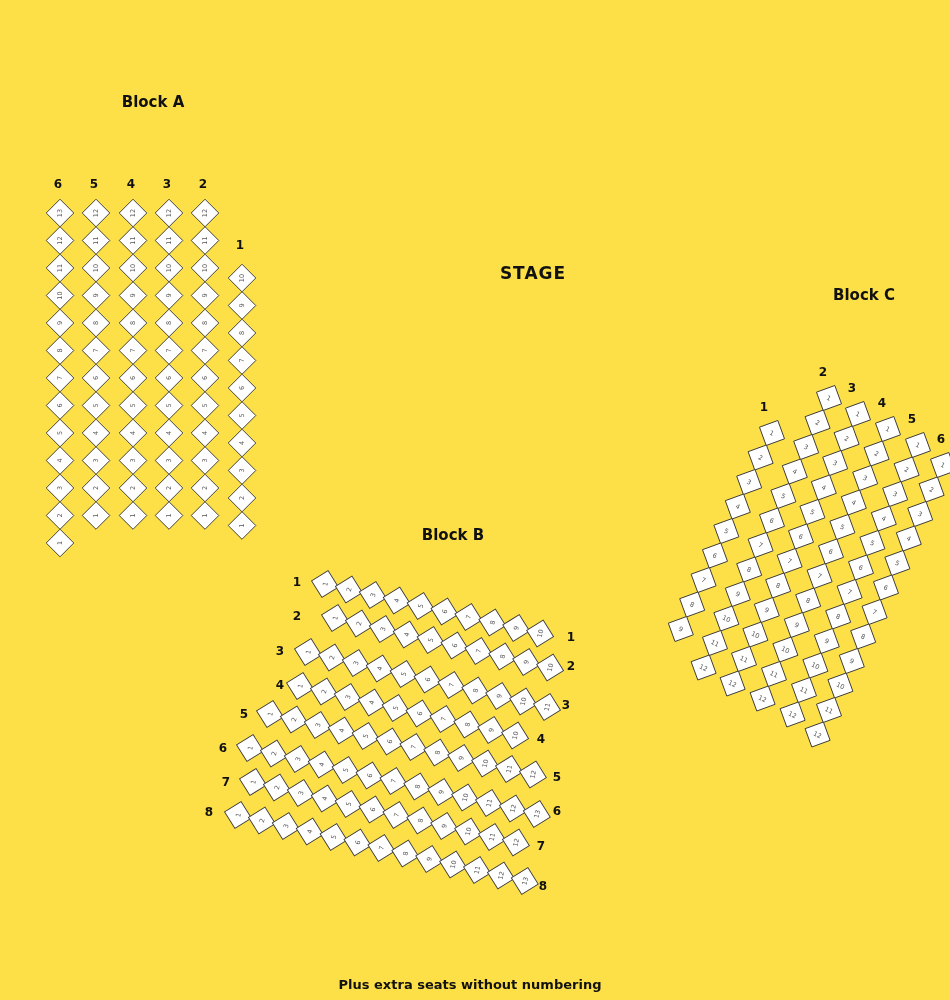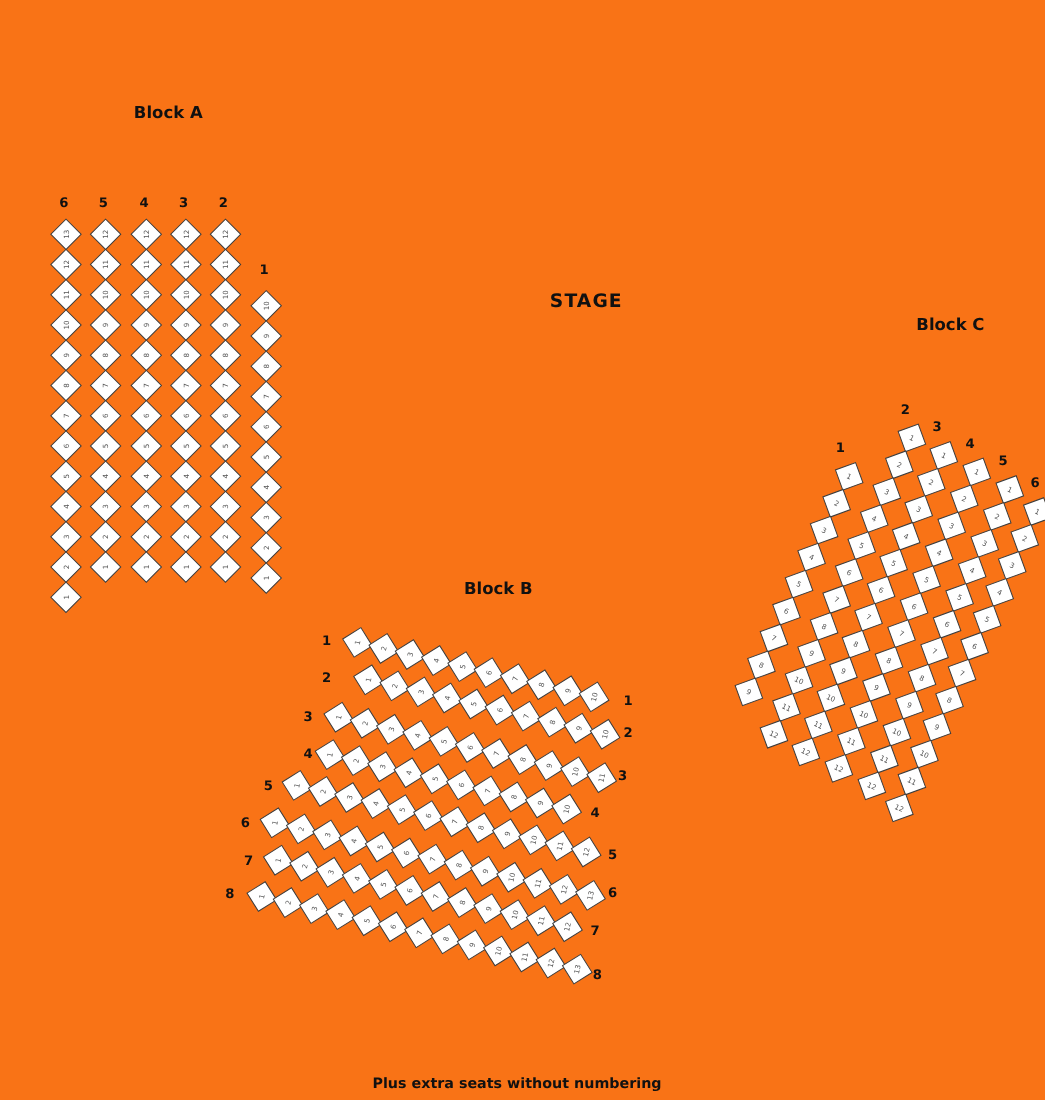--- a/index.html
+++ b/index.html
@@ -8,21 +8,21 @@
     background: #ffffff;
     width: 950px;
     height: 1000px;
     overflow: hidden;
     font-family: "DejaVu Sans", sans-serif;
   }
   .wrap {
     position: relative;
     width: 950px;
     height: 1000px;
-    background: #f97316;
+    background: #fde047;
   }
   svg { display: block; }
   .block-title {
     font-family: "DejaVu Sans", sans-serif;
     font-size: 15px;
     font-weight: bold;
     fill: #111111;
     text-anchor: middle;
   }
   .stage-label {

